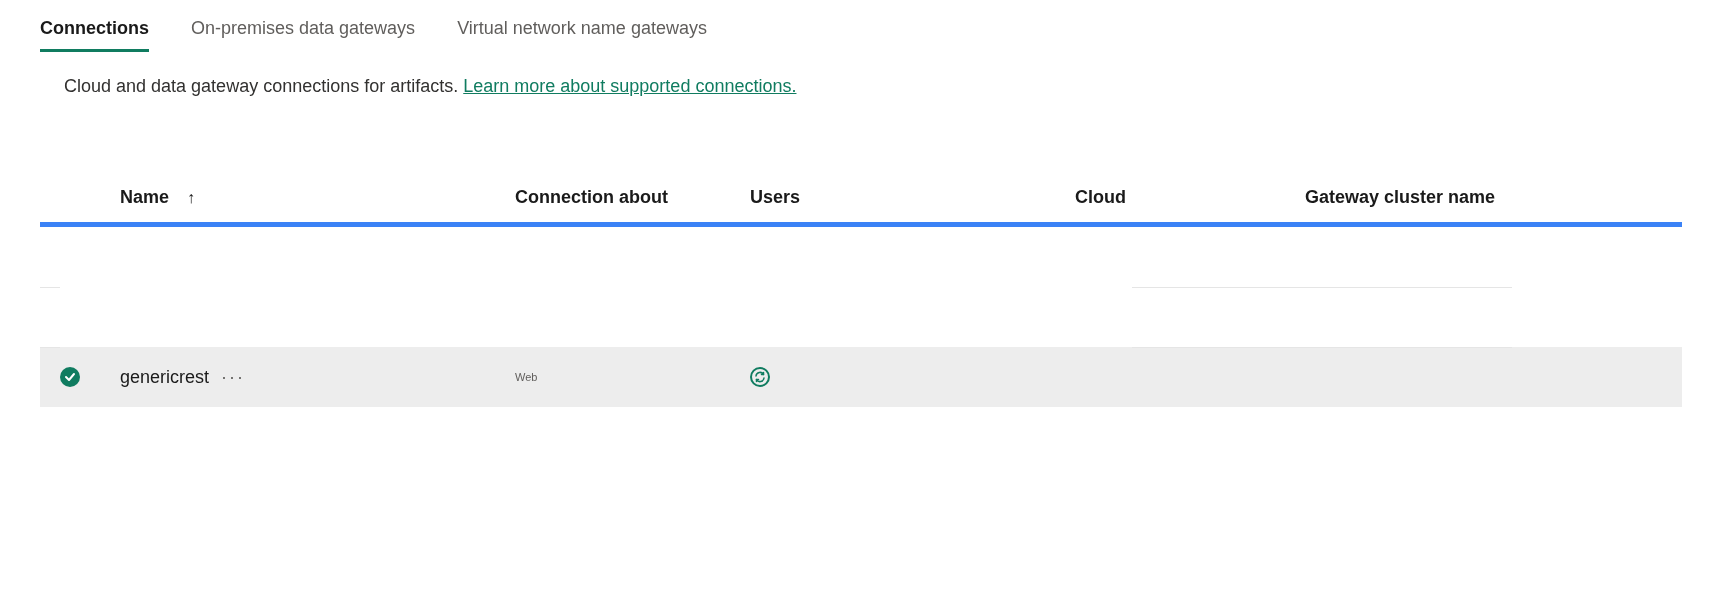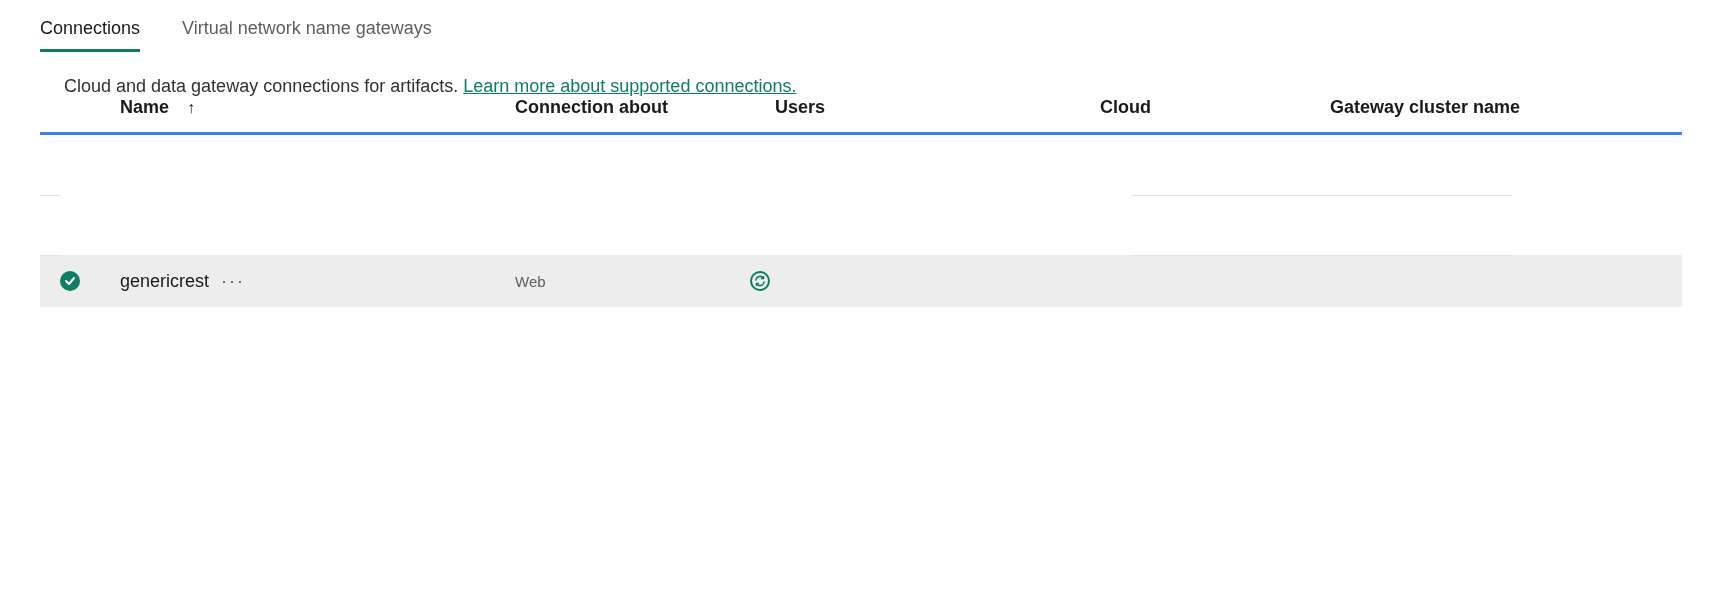--- a/index.html
+++ b/index.html
@@ -28,51 +28,52 @@
     .tab {
       font-size: 18px;
       font-weight: 400;
       color: #605e5c;
       padding-bottom: 10px;
       cursor: pointer;
       border-bottom: 3px solid transparent;
     }
     .tab.active {
       color: #1a1a1a;
-      font-weight: 400;
+      font-weight: 700;
       border-bottom: 3px solid #107c60;
     }
     .description {
       font-size: 18px;
       color: #323130;
       padding-left: 24px;
+      margin-bottom: 90px;
     }
     .description a {
       color: #107c60;
       text-decoration: underline;
     }
     .table-wrap {
       width: 100%;
     }
     .thead, .trow {
       display: flex;
       align-items: center;
       width: 100%;
     }
     .thead {
-      border-bottom: 3px solid #3b82f6;
+      border-bottom: 5px solid #3b82f6;
       padding-bottom: 14px;
       font-weight: 600;
       font-size: 18px;
       color: #1a1a1a;
     }
     .col-expand { width: 80px; padding-left: 20px; display: flex; align-items: center; }
     .col-name { width: 395px; display: flex; align-items: center; gap: 12px; }
     .col-type { width: 235px; }
-    .col-users { width: 325px; margin-left: 25px; }
+    .col-users { width: 325px; }
     .col-status { width: 230px; display: flex; align-items: center; }
     .col-gateway { flex: 1; }
     .sort-arrow {
       display: inline-block;
       margin-left: 6px;
       font-size: 16px;
     }
     .empty-rows {
       height: 120px;
       position: relative;
@@ -82,21 +83,21 @@
       left: 0;
       height: 1px;
       background: #e5e5e5;
       width: 20px;
     }
     .empty-line.right {
       left: auto;
     }
     .trow {
       background: #ededed;
-      height: 52px;
+      height: 60px;
       font-size: 17px;
     }
     .check-circle {
       width: 20px;
       height: 20px;
       border-radius: 50%;
       background: #107c60;
       display: flex;
       align-items: center;
       justify-content: center;
@@ -108,21 +109,21 @@
     }
     .more-dots {
       color: #605e5c;
       font-size: 18px;
       letter-spacing: 2px;
       cursor: pointer;
       line-height: 1;
     }
     .row-type {
       color: #605e5c;
-      font-size: 15px;
+      font-size: 11px;
     }
     .row-users {
       color: #1a1a1a;
       font-size: 18px;
     }
     .status-icon {
       width: 20px;
       height: 20px;
       border: 2px solid #107c60;
       border-radius: 50%;
@@ -133,20 +134,21 @@
     }
     .status-icon svg { display: block; }
   </style>
 </head>
 <body>
 
 <div class="page">
 
   <div class="tabs">
     <div class="tab active">Connections</div>
+    <div class="tab">On-premises data gateways</div>
     <div class="tab">Virtual network name gateways</div>
   </div>
 
   <div class="description">
     <span>Cloud and data gateway connections for artifacts. </span><a href="#">Learn more about supported connections.</a>
   </div>
 
   <div class="table-wrap">
     <div class="thead">
       <div class="col-expand"></div>

